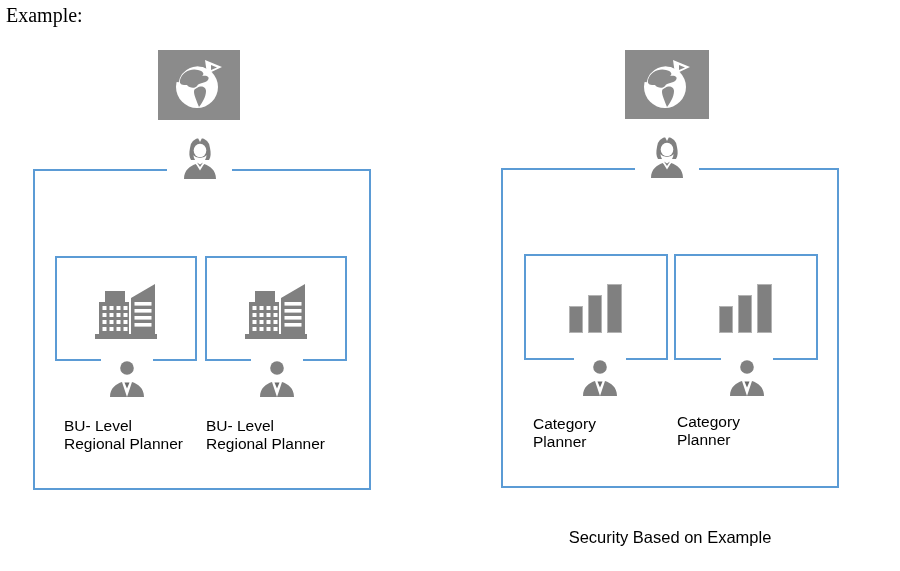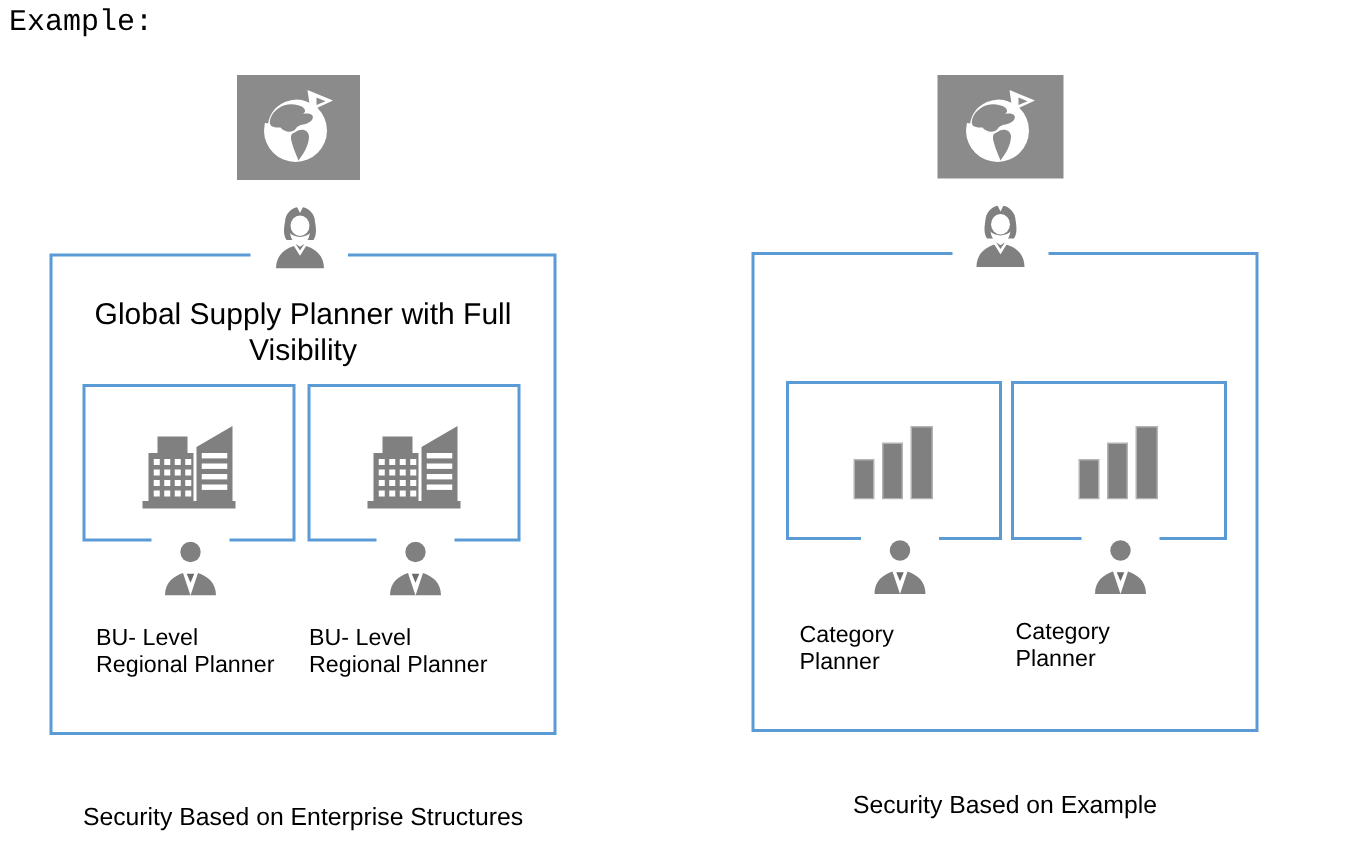--- a/index.html
+++ b/index.html
@@ -2,21 +2,21 @@
 <html style="--accent-blue: #5B9BD5; --icon-gray: #808080; --globe-background: #8B8B8B;"><head>
 <meta charset="utf-8">
 <style>
   html,body { margin:0; padding:0; background:#ffffff; }
   .canvas {
     position:relative; width:900px; height:571px; background:#fff;
     font-family:"Liberation Sans", sans-serif; color:#000; overflow:hidden;
   }
   .example {
     position:absolute; left:6px; top:4px;
-    font-family:Liberation Mono, monospace; font-size:20px; color:#000;
+    font-family:Liberation Serif, serif; font-size:20px; color:#000;
   }
   .globe {
     position:absolute; background:var(--globe-background,#8B8B8B);
     color:var(--globe-background,#8B8B8B);
     display:flex; align-items:center; justify-content:center;
   }
   .outer-box {
     position:absolute; box-sizing:border-box;
     border:2px solid var(--accent-blue,#5B9BD5); background:#fff;
   }
@@ -70,22 +70,20 @@
       <path d="M10,11 C9,16 9,20 11,23 L15,23 C13,20 13,15 14,11 Z" fill="currentColor"></path>
       <path d="M30,11 C31,16 31,20 29,23 L25,23 C27,20 27,15 26,11 Z" fill="currentColor"></path>
       <ellipse cx="20" cy="13.5" rx="6.3" ry="6.8" fill="#ffffff"></ellipse>
       <polygon points="17.5,0 22.5,0 20,5" fill="#ffffff"></polygon>
       <path d="M4,42 C4,33 10,29 16,27 L20,31 L24,27 C30,29 36,33 36,42 Z" fill="currentColor"></path>
       <polygon points="15,25.5 20,33.5 25,25.5" fill="#ffffff"></polygon>
       <polygon points="17,25.5 20,30 23,25.5 20,27.5" fill="currentColor"></polygon>
     </svg>
   </div>
 
-  <div class="panel-title" style="left:41px;top:198px;width:322px">Global Supply Planner with Full
-Visibility</div>
 
   <div class="inner-box" style="left:55px;top:256px;width:142px;height:105px">
     <svg width="66" height="62" viewBox="0 0 66 62">
       <polygon points="38,20 62,6 62,56 38,56" fill="currentColor"></polygon>
       <g fill="#ffffff">
         <rect x="41.5" y="24" width="17" height="3.6"></rect>
         <rect x="41.5" y="31" width="17" height="3.6"></rect>
         <rect x="41.5" y="38" width="17" height="3.6"></rect>
         <rect x="41.5" y="45" width="17" height="3.6"></rect>
       </g>
@@ -160,21 +158,20 @@
       <path d="M3,36 C3,27 9,23 15,21 L20,36 L25,21 C31,23 37,27 37,36 Z" fill="currentColor"></path>
       <polygon points="17.5,21.5 22.5,21.5 20,27.5" fill="#6b6b6b"></polygon>
     </svg>
   </div>
 
   <div class="role-label" style="left:64px;top:417px;width:140px">BU- Level
 Regional Planner</div>
   <div class="role-label" style="left:206px;top:417px;width:140px">BU- Level
 Regional Planner</div>
 
-  <div class="caption" style="left:33px;top:536px;width:338px">Security Based on Enterprise Structures</div>
 
   <div class="globe" style="left:625px;top:50px;width:84px;height:69px">
     <svg width="60" height="54" viewBox="0 0 60 54">
       <circle cx="28" cy="29" r="21" fill="#ffffff"></circle>
       <path d="M8,24 A21,21 0 0 1 40,10" fill="none" stroke="currentColor" stroke-width="3.5"></path>
       <polygon points="36,2 53,9 38,16" fill="#ffffff"></polygon>
       <polygon points="42,7 48,9.5 42,12" fill="currentColor"></polygon>
       <path d="M11,22 C13,14 22,10 29,12 C34,13 36,16 33,18 C38,17 41,19 39,22 C36,26 30,24 28,28 C26,31 20,30 18,27 C14,27 10,27 11,22 Z" fill="currentColor"></path>
       <path d="M28,30 C32,27 37,29 37,33 C37,39 33,45 30,49 C28,44 25,37 25,34 C25,31 26,31 28,30 Z" fill="currentColor"></path>
     </svg>

